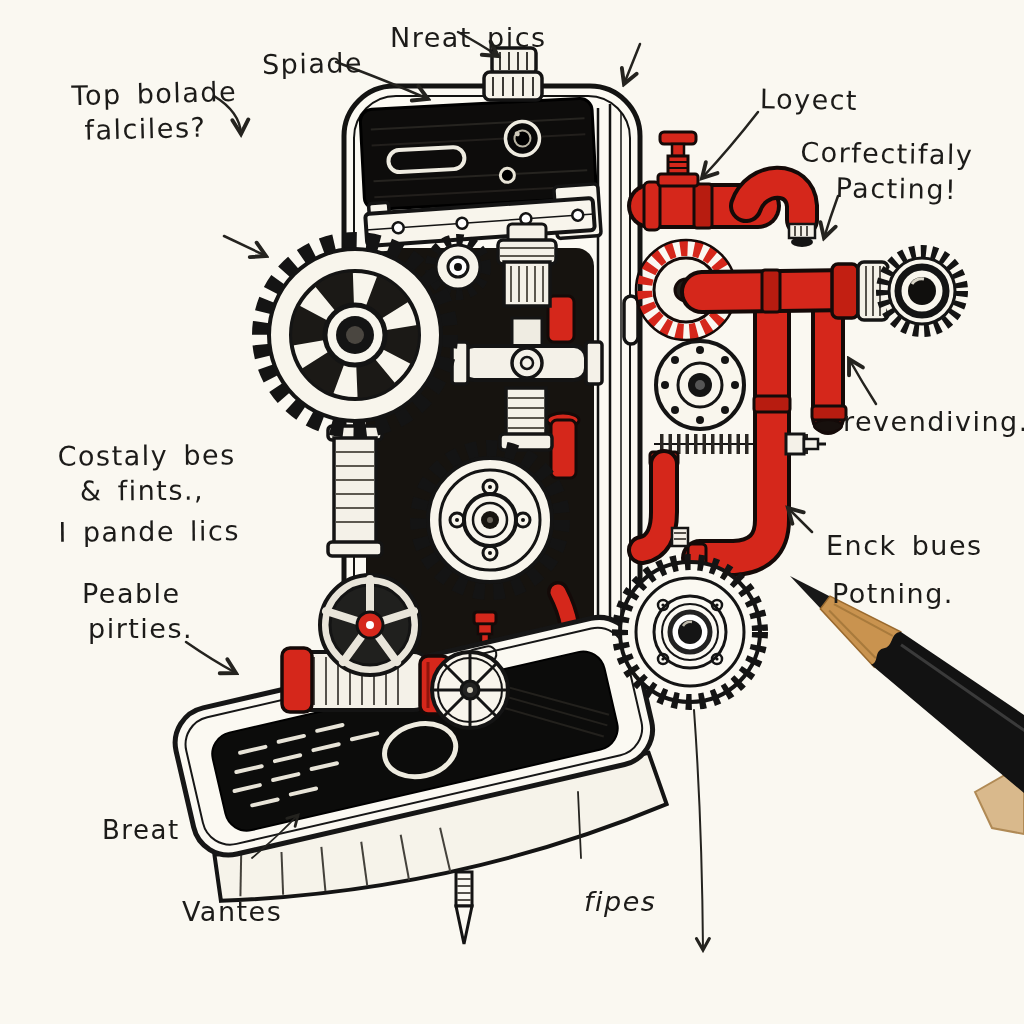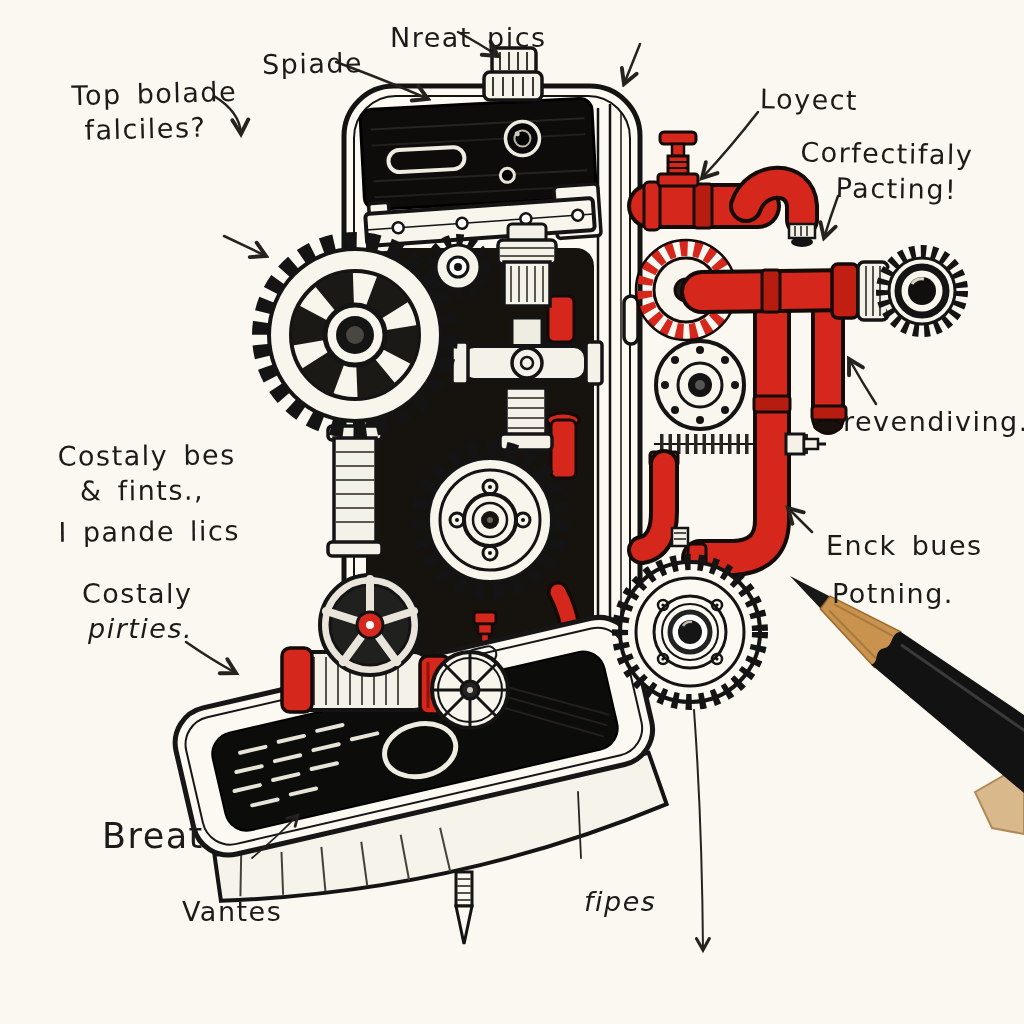--- a/index.html
+++ b/index.html
@@ -427,25 +427,25 @@
   <span>Potning.</span>
 </div>
 
 <div class="hand" style="left:58px;top:438px;transform:rotate(-0.5deg);">
   <span class="ln">Costaly bes</span>
   <span class="ln" style="margin-left:22px;">&amp; fints.,</span>
   <span class="ln" style="margin-top:6px;">I pande lics</span>
 </div>
 
 <div class="hand" style="left:82px;top:576px;">
-  <span class="ln">Costaly</span>
-  <span class="ln" style="margin-left:6px;font-style:italic;">pirties.</span>
-</div>
-
-<div class="hand" style="left:102px;top:814px;font-size:35px;">
+  <span class="ln">Peable</span>
+  <span class="ln" style="margin-left:6px;">pirties.</span>
+</div>
+
+<div class="hand" style="left:102px;top:814px;font-size:26px;">
   <span>Breat</span>
 </div>
 
 <div class="hand" style="left:182px;top:858px;margin-top:36px;">
   <span>Vantes</span>
 </div>
 
 <div class="hand" style="left:584px;top:884px;font-style:italic;">
   <span>fipes</span>
 </div>

